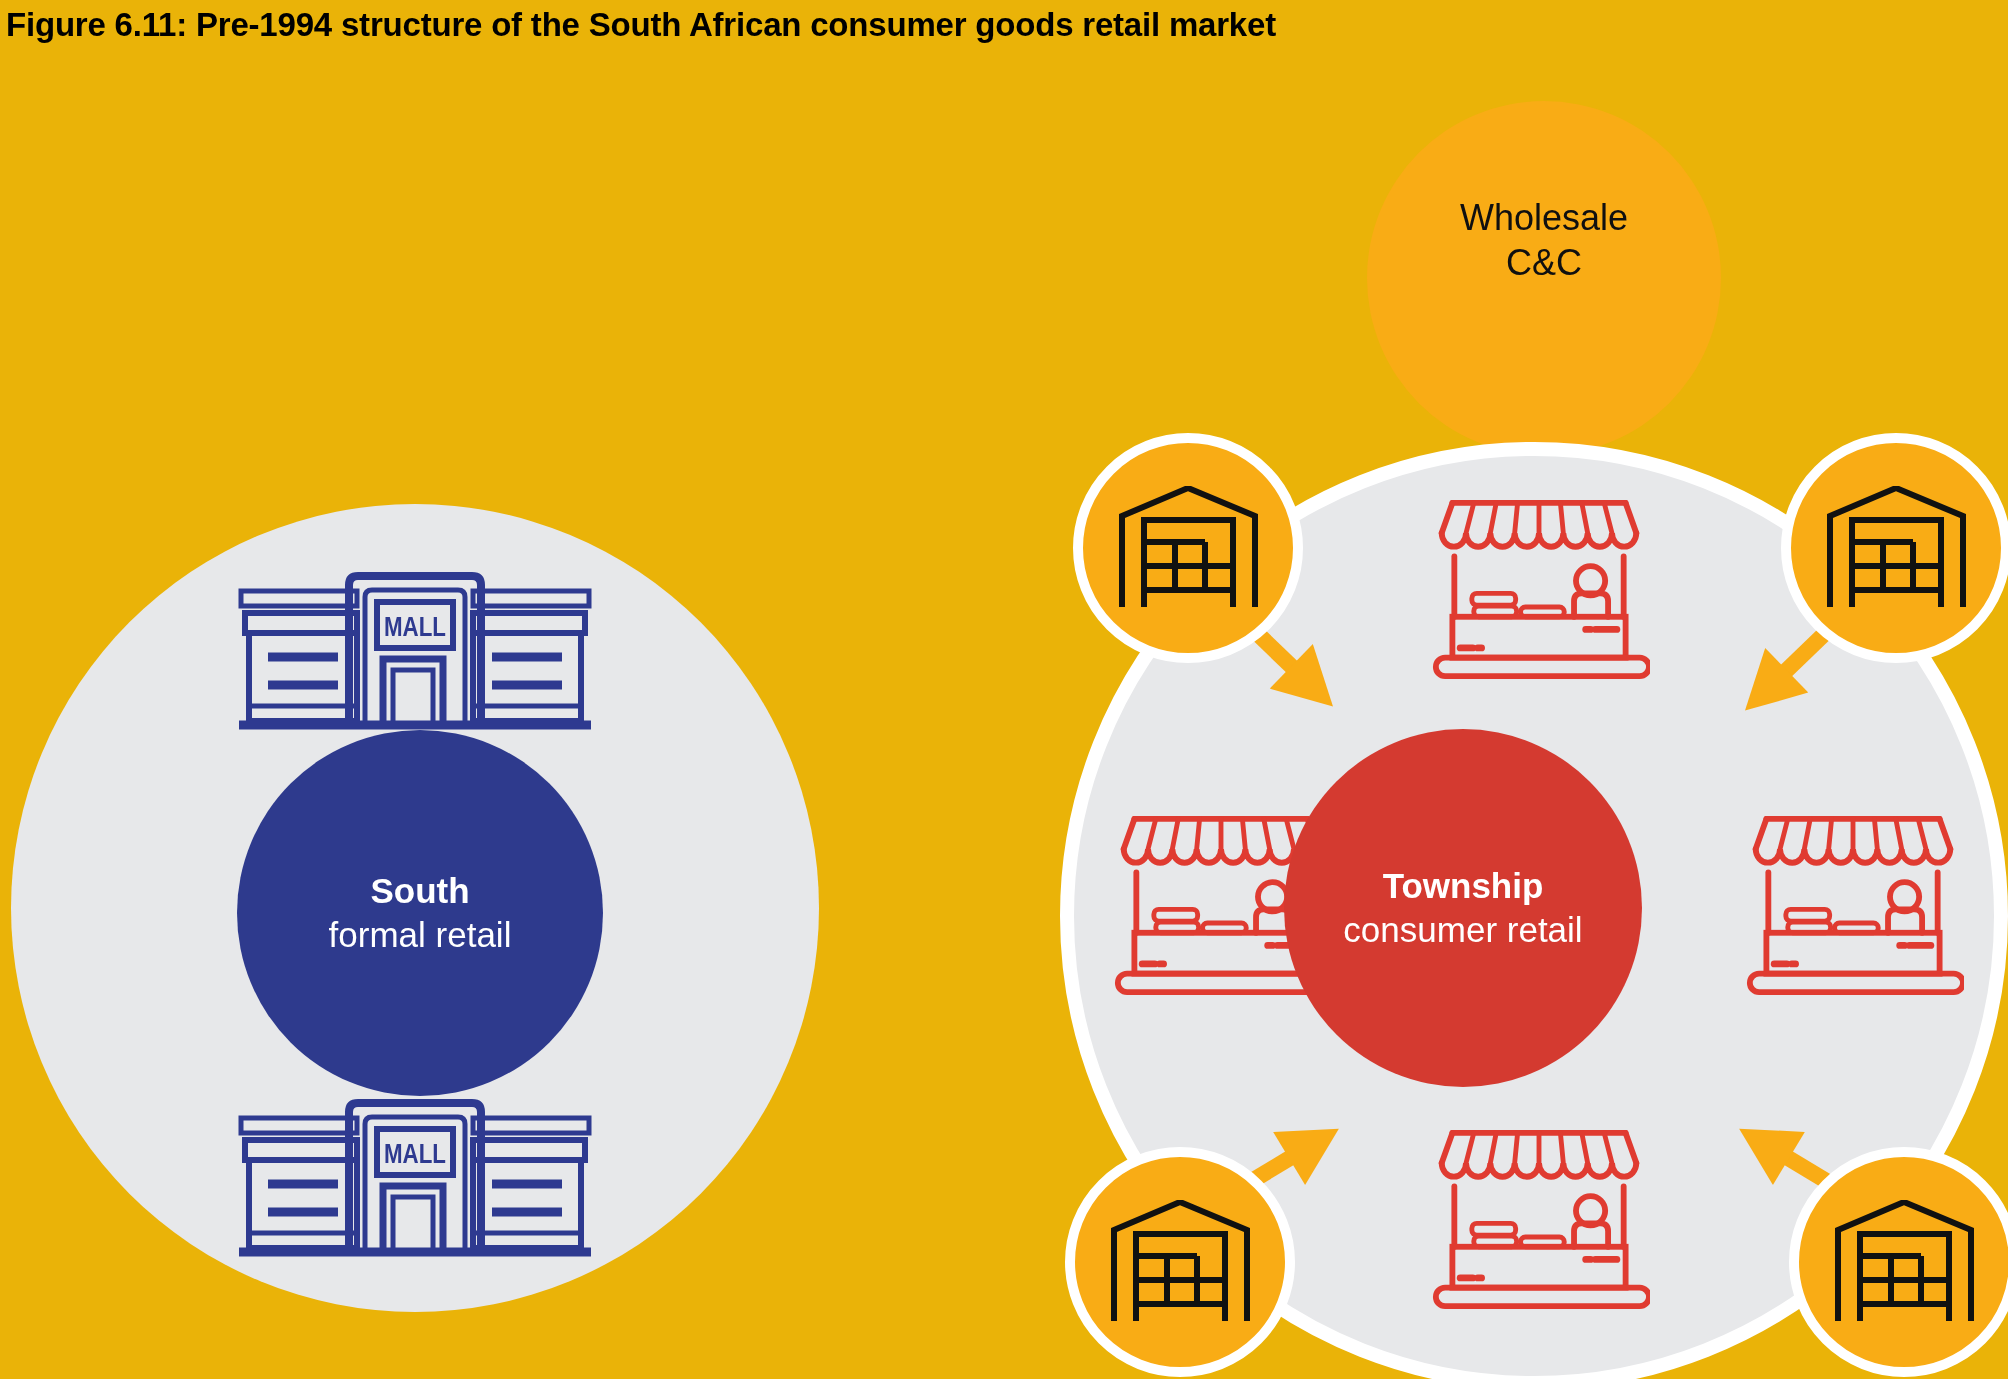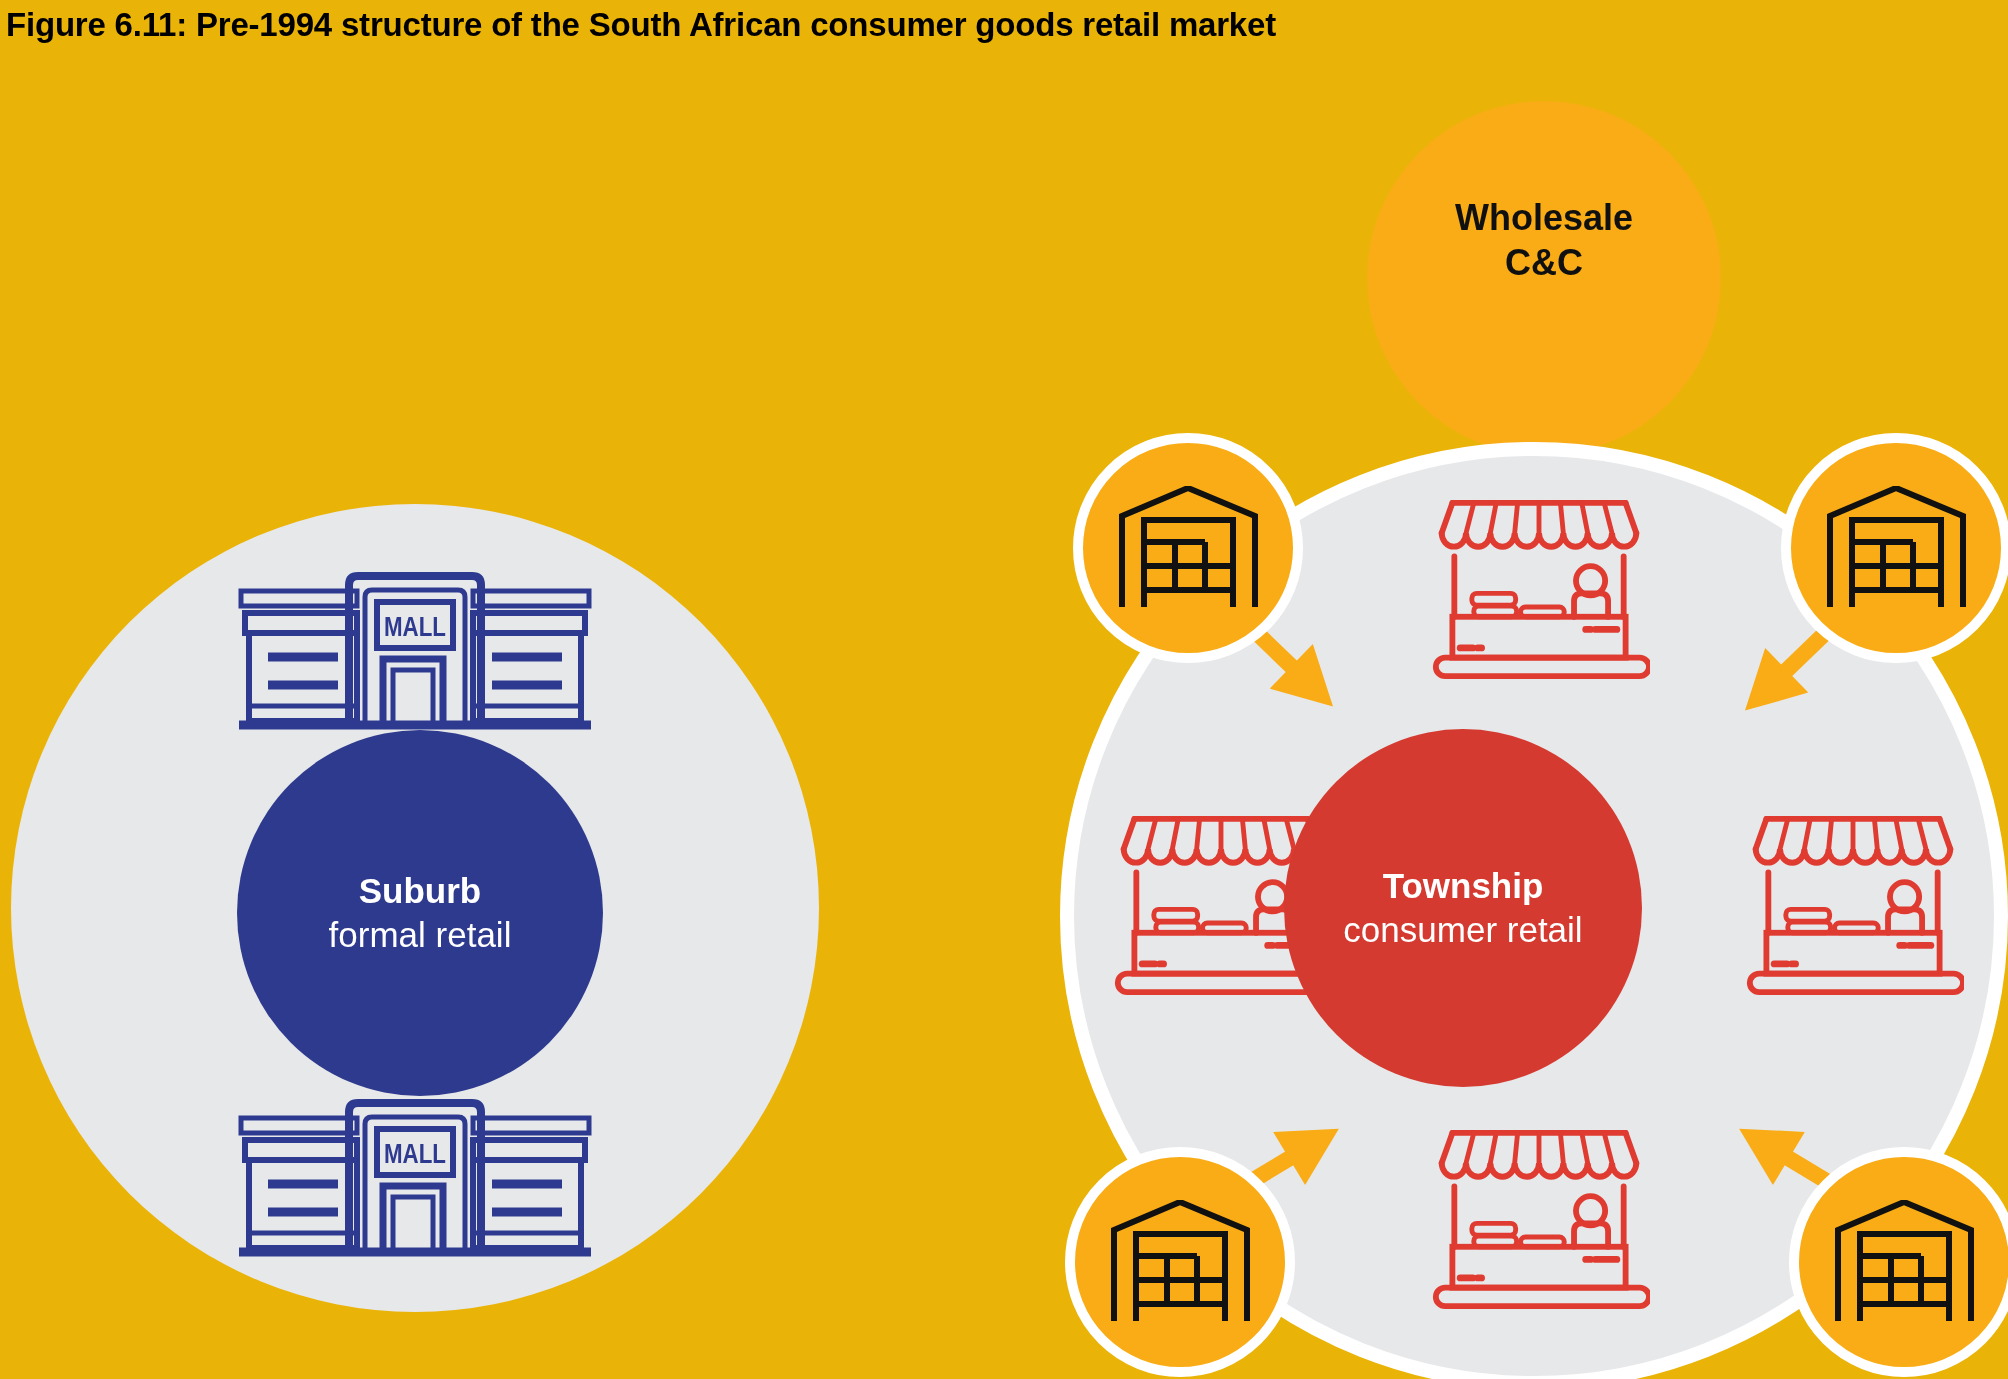--- a/index.html
+++ b/index.html
@@ -32,21 +32,21 @@
   .mall-icon .sign-text{fill:var(--navy);stroke:none;font-family:"Liberation Sans",sans-serif;font-weight:bold;font-size:28px;}
   .mall-icon .win{stroke:var(--navy);}
   
   #yellow-cc{
     left:1367px;top:101px;width:354px;height:354px;background:var(--yellow);z-index:1;
     display:flex;flex-direction:column;align-items:center;justify-content:center;
     padding-bottom:0;box-sizing:border-box;
   }
   #yellow-cc .txt{
     transform:translateY(-38px);
-    color:#101010;font-weight:bold;font-size:36px;line-height:1.25;text-align:center;
+    color:#101010;font-weight:normal;font-size:36px;line-height:1.25;text-align:center;
   }
   #gray-right{
     left:1060px;top:442px;width:920px;height:920px;background:var(--gray);
     border:14px solid #fff;z-index:2;
   }
   #red-circle{
     left:1284px;top:729px;width:358px;height:358px;background:var(--red-fill);z-index:3;
     display:flex;flex-direction:column;align-items:center;justify-content:center;
     color:#fff;text-align:center;line-height:1.26;font-size:35px;
   }
@@ -101,21 +101,21 @@
 
     <path class="st" d="M112,154 V15 Q112,6 121,6 H235 Q244,6 244,15 V154" stroke-width="8"></path>
     <path class="st" d="M128,154 V27 Q128,20 135,20 H221 Q228,20 228,27 V154" stroke-width="5"></path>
     <rect class="st" x="140" y="32" width="76" height="46" stroke-width="6"></rect>
     <text class="sign-text" x="178" y="66" text-anchor="middle" textLength="62" lengthAdjust="spacingAndGlyphs">MALL</text>
     <path class="st" d="M146,154 V89 H206 V154" stroke-width="7"></path>
     <path class="st" d="M156,154 V100 H196 V154" stroke-width="5"></path>
   </svg>
 
   <div id="blue-circle" class="abs circle">
-    <div class="lbl-bold">Suburb</div>
+    <div class="lbl-bold">South</div>
     <div>formal retail</div>
   </div>
 
   <svg id="mall-bottom" class="abs mall-icon" width="356" height="162" viewBox="0 0 356 162">
     <line class="st" x1="2" y1="155" x2="354" y2="155" stroke-width="9"></line>
     <rect class="st" x="4" y="21" width="116" height="15" stroke-width="5"></rect>
     <rect class="st" x="8" y="43" width="112" height="20" stroke-width="6"></rect>
     <rect class="st" x="12" y="63" width="108" height="88" stroke-width="6"></rect>
     <line class="st" x1="12" y1="136" x2="120" y2="136" stroke-width="5"></line>
     <line class="win" x1="31" y1="87" x2="101" y2="87" stroke-width="9"></line>

